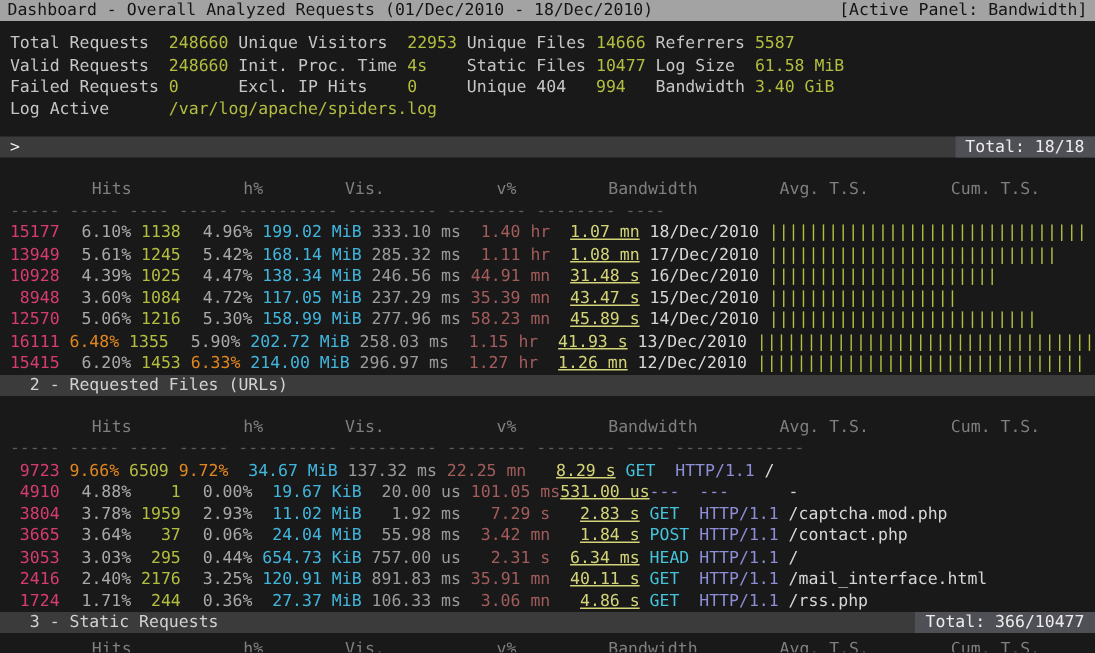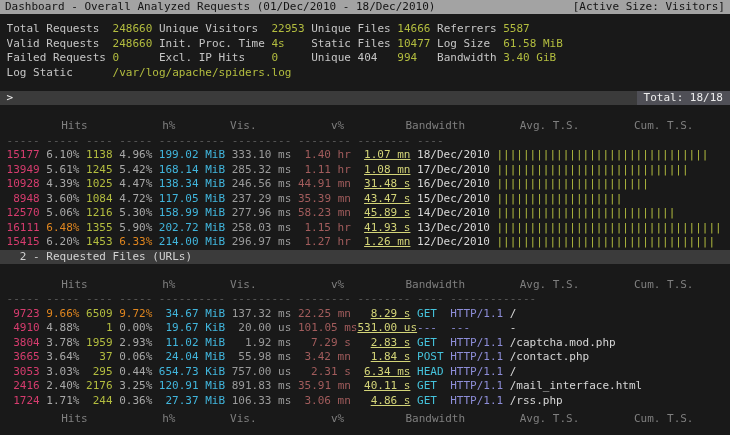--- a/index.html
+++ b/index.html
@@ -27,47 +27,47 @@
   .pmk{display:inline-block;width:2ch;padding-left:1ch;color:#f0f0f0;}
   .chip{margin-left:auto;background:#4f4f56;color:#ececec;padding:0 7px;}
   .tbl{padding-top:14px;}
   .tbl.cliphdr{padding-top:4px;}
   .trow{display:flex;padding-left:1ch;white-space:pre;height:14.5px;overflow:hidden;}
   .cell{flex:0 0 auto;display:block;margin-right:1ch;overflow:visible;}
   .c-hdr{color:#7f7f7f;margin-left:48px;}
   .c-dash{color:#5c5c5c;}
   .c-hits{color:#d63c6e;}
   .c-vis{color:#b3bd3f;}
-  .c-pct{color:#a8a8a8;}
+  .c-pct{color:#a8a8a8;margin-left:8px;}
   .c-bw{color:#41b5dc;}
   .c-avg{color:#9a9a9a;}
   .c-cum{color:#a25c5c;}
   .c-max{color:#d3d478;text-decoration:underline;}
   .c-mtd{color:#45c3dc;}
   .c-proto{color:#8d8dd8;}
   .c-data{color:#d6d6d6;}
   .c-bar{color:#b3bd3f;}
   .c-hl{color:#e0861f;}
   .c-null{color:#8d8dd8;}
 </style>
 </head>
 <body>
 
 <div class="screen">
 
   <div class="titlebar">
     <span>Dashboard - Overall Analyzed Requests (01/Dec/2010 - 18/Dec/2010)</span>
-    <span>[Active Size: Visitors]</span>
+    <span>[Active Panel: Bandwidth]</span>
   </div>
 
   <div class="summary" id="summary">
       <div class="sumline"><span class="slabel" style="width: 16ch;">Total Requests</span><span class="svalue" style="min-width: 7ch;">248660</span><span class="slabel" style="width: 17ch;">Unique Visitors</span><span class="svalue" style="min-width: 6ch;">22953</span><span class="slabel" style="width: 13ch;">Unique Files</span><span class="svalue" style="min-width: 6ch;">14666</span><span class="slabel" style="width: 10ch;">Referrers</span><span class="svalue">5587</span></div>
       <div class="sumline"><span class="slabel" style="width: 16ch;">Valid Requests</span><span class="svalue" style="min-width: 7ch;">248660</span><span class="slabel" style="width: 17ch;">Init. Proc. Time</span><span class="svalue" style="min-width: 6ch;">4s</span><span class="slabel" style="width: 13ch;">Static Files</span><span class="svalue" style="min-width: 6ch;">10477</span><span class="slabel" style="width: 10ch;">Log Size</span><span class="svalue">61.58 MiB</span></div>
       <div class="sumline"><span class="slabel" style="width: 16ch;">Failed Requests</span><span class="svalue" style="min-width: 7ch;">0</span><span class="slabel" style="width: 17ch;">Excl. IP Hits</span><span class="svalue" style="min-width: 6ch;">0</span><span class="slabel" style="width: 13ch;">Unique 404</span><span class="svalue" style="min-width: 6ch;">994</span><span class="slabel" style="width: 10ch;">Bandwidth</span><span class="svalue">3.40 GiB</span></div>
-      <div class="sumline"><span class="slabel" style="width: 16ch;">Log Static</span><span class="svalue" style="min-width: 7ch;">/var/log/apache/spiders.log</span></div>
+      <div class="sumline"><span class="slabel" style="width: 16ch;">Log Active</span><span class="svalue" style="min-width: 7ch;">/var/log/apache/spiders.log</span></div>
     </div>
 
   <section class="panel first">
     <div class="phdr">
       <span class="pmk">&gt;</span>
       <span class="chip">Total: 18/18</span>
     </div>
     <div class="tbl" id="tbl-visitors">
         <div class="trow"><span class="cell c-hdr" style="width: 5ch; text-align: right;">Hits</span><span class="cell c-hdr" style="width: 5ch; text-align: right;">h%</span><span class="cell c-hdr" style="width: 4ch; text-align: right;">Vis.</span><span class="cell c-hdr" style="width: 5ch; text-align: right;">v%</span><span class="cell c-hdr" style="width: 10ch; text-align: right;">Bandwidth</span><span class="cell c-hdr" style="width: 9ch; text-align: right;">Avg. T.S.</span><span class="cell c-hdr" style="width: 8ch; text-align: right;">Cum. T.S.</span><span class="cell c-hdr" style="width: 8ch; text-align: right;">Max. T.S.</span><span class="cell c-hdr" style="width: 11ch; text-align: left;">Data</span></div>
         <div class="trow"><span class="cell c-dash" style="width: 5ch; text-align: right;">-----</span><span class="cell c-dash" style="width: 5ch; text-align: right;">-----</span><span class="cell c-dash" style="width: 4ch; text-align: right;">----</span><span class="cell c-dash" style="width: 5ch; text-align: right;">-----</span><span class="cell c-dash" style="width: 10ch; text-align: right;">----------</span><span class="cell c-dash" style="width: 9ch; text-align: right;">---------</span><span class="cell c-dash" style="width: 8ch; text-align: right;">--------</span><span class="cell c-dash" style="width: 8ch; text-align: right;">--------</span><span class="cell c-dash" style="width: 11ch; text-align: left;">----</span></div>
@@ -93,18 +93,23 @@
         <div class="trow"><span class="cell c-hits" style="width: 5ch; text-align: right;">4910</span><span class="cell c-pct" style="width: 5ch; text-align: right;">4.88%</span><span class="cell c-vis" style="width: 4ch; text-align: right;">1</span><span class="cell c-pct" style="width: 5ch; text-align: right;">0.00%</span><span class="cell c-bw" style="width: 10ch; text-align: right;">19.67 KiB</span><span class="cell c-avg" style="width: 9ch; text-align: right;">20.00 us</span><span class="cell c-cum" style="width: 8ch; text-align: right;">101.05 ms</span><span class="cell c-max" style="width: 8ch; text-align: right;">531.00 us</span><span class="cell c-null" style="width: 4ch; text-align: left;">---</span><span class="cell c-null" style="width: 8ch; text-align: left;">---</span><span class="cell c-data" style="text-align: left;">-</span></div>
         <div class="trow"><span class="cell c-hits" style="width: 5ch; text-align: right;">3804</span><span class="cell c-pct" style="width: 5ch; text-align: right;">3.78%</span><span class="cell c-vis" style="width: 4ch; text-align: right;">1959</span><span class="cell c-pct" style="width: 5ch; text-align: right;">2.93%</span><span class="cell c-bw" style="width: 10ch; text-align: right;">11.02 MiB</span><span class="cell c-avg" style="width: 9ch; text-align: right;">1.92 ms</span><span class="cell c-cum" style="width: 8ch; text-align: right;">7.29 s</span><span class="cell c-max" style="width: 8ch; text-align: right;">2.83 s</span><span class="cell c-mtd" style="width: 4ch; text-align: left;">GET</span><span class="cell c-proto" style="width: 8ch; text-align: left;">HTTP/1.1</span><span class="cell c-data" style="text-align: left;">/captcha.mod.php</span></div>
         <div class="trow"><span class="cell c-hits" style="width: 5ch; text-align: right;">3665</span><span class="cell c-pct" style="width: 5ch; text-align: right;">3.64%</span><span class="cell c-vis" style="width: 4ch; text-align: right;">37</span><span class="cell c-pct" style="width: 5ch; text-align: right;">0.06%</span><span class="cell c-bw" style="width: 10ch; text-align: right;">24.04 MiB</span><span class="cell c-avg" style="width: 9ch; text-align: right;">55.98 ms</span><span class="cell c-cum" style="width: 8ch; text-align: right;">3.42 mn</span><span class="cell c-max" style="width: 8ch; text-align: right;">1.84 s</span><span class="cell c-mtd" style="width: 4ch; text-align: left;">POST</span><span class="cell c-proto" style="width: 8ch; text-align: left;">HTTP/1.1</span><span class="cell c-data" style="text-align: left;">/contact.php</span></div>
         <div class="trow"><span class="cell c-hits" style="width: 5ch; text-align: right;">3053</span><span class="cell c-pct" style="width: 5ch; text-align: right;">3.03%</span><span class="cell c-vis" style="width: 4ch; text-align: right;">295</span><span class="cell c-pct" style="width: 5ch; text-align: right;">0.44%</span><span class="cell c-bw" style="width: 10ch; text-align: right;">654.73 KiB</span><span class="cell c-avg" style="width: 9ch; text-align: right;">757.00 us</span><span class="cell c-cum" style="width: 8ch; text-align: right;">2.31 s</span><span class="cell c-max" style="width: 8ch; text-align: right;">6.34 ms</span><span class="cell c-mtd" style="width: 4ch; text-align: left;">HEAD</span><span class="cell c-proto" style="width: 8ch; text-align: left;">HTTP/1.1</span><span class="cell c-data" style="text-align: left;">/</span></div>
         <div class="trow"><span class="cell c-hits" style="width: 5ch; text-align: right;">2416</span><span class="cell c-pct" style="width: 5ch; text-align: right;">2.40%</span><span class="cell c-vis" style="width: 4ch; text-align: right;">2176</span><span class="cell c-pct" style="width: 5ch; text-align: right;">3.25%</span><span class="cell c-bw" style="width: 10ch; text-align: right;">120.91 MiB</span><span class="cell c-avg" style="width: 9ch; text-align: right;">891.83 ms</span><span class="cell c-cum" style="width: 8ch; text-align: right;">35.91 mn</span><span class="cell c-max" style="width: 8ch; text-align: right;">40.11 s</span><span class="cell c-mtd" style="width: 4ch; text-align: left;">GET</span><span class="cell c-proto" style="width: 8ch; text-align: left;">HTTP/1.1</span><span class="cell c-data" style="text-align: left;">/mail_interface.html</span></div>
         <div class="trow"><span class="cell c-hits" style="width: 5ch; text-align: right;">1724</span><span class="cell c-pct" style="width: 5ch; text-align: right;">1.71%</span><span class="cell c-vis" style="width: 4ch; text-align: right;">244</span><span class="cell c-pct" style="width: 5ch; text-align: right;">0.36%</span><span class="cell c-bw" style="width: 10ch; text-align: right;">27.37 MiB</span><span class="cell c-avg" style="width: 9ch; text-align: right;">106.33 ms</span><span class="cell c-cum" style="width: 8ch; text-align: right;">3.06 mn</span><span class="cell c-max" style="width: 8ch; text-align: right;">4.86 s</span><span class="cell c-mtd" style="width: 4ch; text-align: left;">GET</span><span class="cell c-proto" style="width: 8ch; text-align: left;">HTTP/1.1</span><span class="cell c-data" style="text-align: left;">/rss.php</span></div>
       </div>
   </section>
 
   <section class="panel">
+    <div class="phdr">
+      <span class="pmk"></span>
+      <span>3 - Static Requests</span>
+      <span class="chip">Total: 366/10477</span>
+    </div>
     <div class="tbl cliphdr" id="tbl-static-requests">
         <div class="trow"><span class="cell c-hdr" style="width: 5ch; text-align: right;">Hits</span><span class="cell c-hdr" style="width: 5ch; text-align: right;">h%</span><span class="cell c-hdr" style="width: 4ch; text-align: right;">Vis.</span><span class="cell c-hdr" style="width: 5ch; text-align: right;">v%</span><span class="cell c-hdr" style="width: 10ch; text-align: right;">Bandwidth</span><span class="cell c-hdr" style="width: 9ch; text-align: right;">Avg. T.S.</span><span class="cell c-hdr" style="width: 8ch; text-align: right;">Cum. T.S.</span><span class="cell c-hdr" style="width: 8ch; text-align: right;">Max. T.S.</span><span class="cell c-hdr" style="width: 4ch; text-align: left;">Mtd</span><span class="cell c-hdr" style="width: 8ch; text-align: left;">Proto</span><span class="cell c-hdr" style="text-align: left;">Data</span></div>
       </div>
   </section>
 
 </div>
 
 </body></html>

